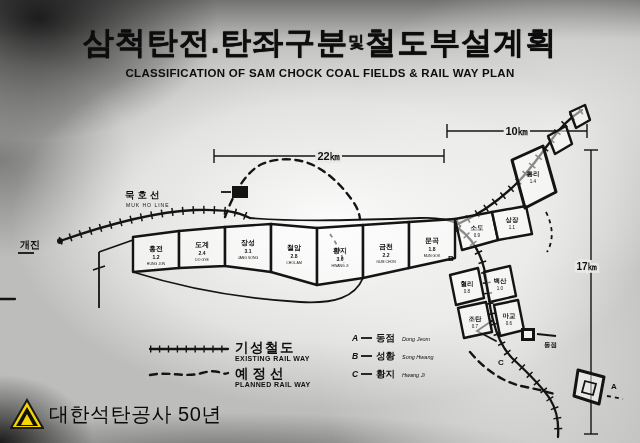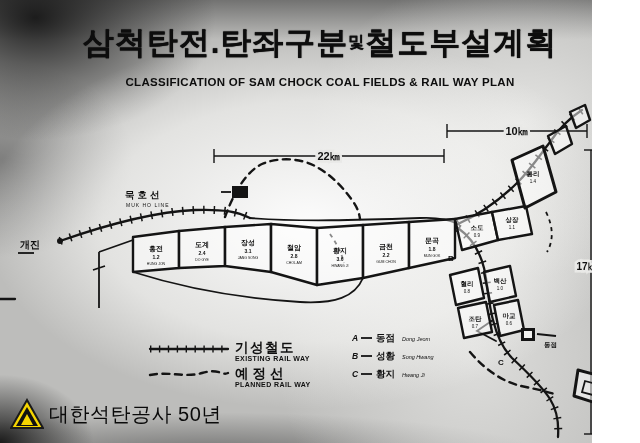--- a/index.html
+++ b/index.html
@@ -1,34 +1,34 @@
 <!DOCTYPE html>
 <html><head>
 <meta charset="utf-8">
 <style>
   html,body{margin:0;padding:0;}
   .photo{
-    position:relative;width:592px;height:443px;overflow:hidden;
+    position:relative;width:640px;height:443px;overflow:hidden;
     background-color:#bdbdbb;
     background-image:
       radial-gradient(ellipse 430px 250px at 52% 50%, rgba(255,255,255,0.95), rgba(252,252,250,0.6) 48%, rgba(255,255,255,0) 75%),
       radial-gradient(ellipse 300px 220px at 88% 28%, rgba(236,236,234,0.85), rgba(236,236,234,0) 70%),
       radial-gradient(ellipse 280px 300px at 80% 80%, rgba(230,230,228,0.8), rgba(230,230,228,0) 70%),
       radial-gradient(ellipse 250px 170px at 6% 4%, rgba(22,22,22,0.95), rgba(22,22,22,0) 72%),
       radial-gradient(ellipse 190px 140px at 0% 36%, rgba(75,75,75,0.55), rgba(75,75,75,0) 70%),
       radial-gradient(ellipse 130px 95px at 0% 100%, rgba(12,12,12,0.9), rgba(12,12,12,0) 72%),
       radial-gradient(ellipse 420px 55px at 35% 103%, rgba(45,45,45,0.55), rgba(45,45,45,0) 80%),
       linear-gradient(180deg, rgba(40,40,40,0.5), rgba(40,40,40,0) 9%);
     font-family:"Liberation Sans", sans-serif;
   }
   .title-area{position:absolute;left:40px;top:22px;width:560px;text-align:center;color:#0d0d0d;}
   .title-kr{font-size:31px;font-weight:900;letter-spacing:1px;white-space:nowrap;
             text-shadow:0 0 1px #000;}
   .title-kr .small{font-size:16px;font-weight:900;vertical-align:6px;}
-  .title-en{margin-top:12px;font-size:11.5px;font-weight:bold;letter-spacing:0.3px;white-space:nowrap;}
+  .title-en{margin-top:3px;font-size:11.5px;font-weight:bold;letter-spacing:0.3px;white-space:nowrap;}
   svg.map{position:absolute;left:0;top:0;}
   svg .t{font-family:"Liberation Sans",sans-serif;fill:#101010;}
   .rr{fill:none;stroke:#141414;stroke-width:2.3;stroke-linecap:round;}
   .rr-thin{fill:none;stroke:#141414;stroke-width:1.8;stroke-linecap:round;}
   .rr-ticks{fill:none;stroke:#141414;stroke-width:8;stroke-dasharray:1.5 9;}
   .rr-ticks-sm{fill:none;stroke:#141414;stroke-width:7;stroke-dasharray:1.4 7.5;}
   .dash{fill:none;stroke:#141414;stroke-width:2.4;stroke-dasharray:7 5.5;stroke-linecap:round;}
   .dash-sm{fill:none;stroke:#141414;stroke-width:1.8;stroke-dasharray:4 4;}
   .blk{fill:rgba(255,255,255,0.5);stroke:#141414;stroke-width:2.4;stroke-linejoin:round;}
   .blk-bold{fill:rgba(255,255,255,0.5);stroke:#141414;stroke-width:3;stroke-linejoin:round;}

